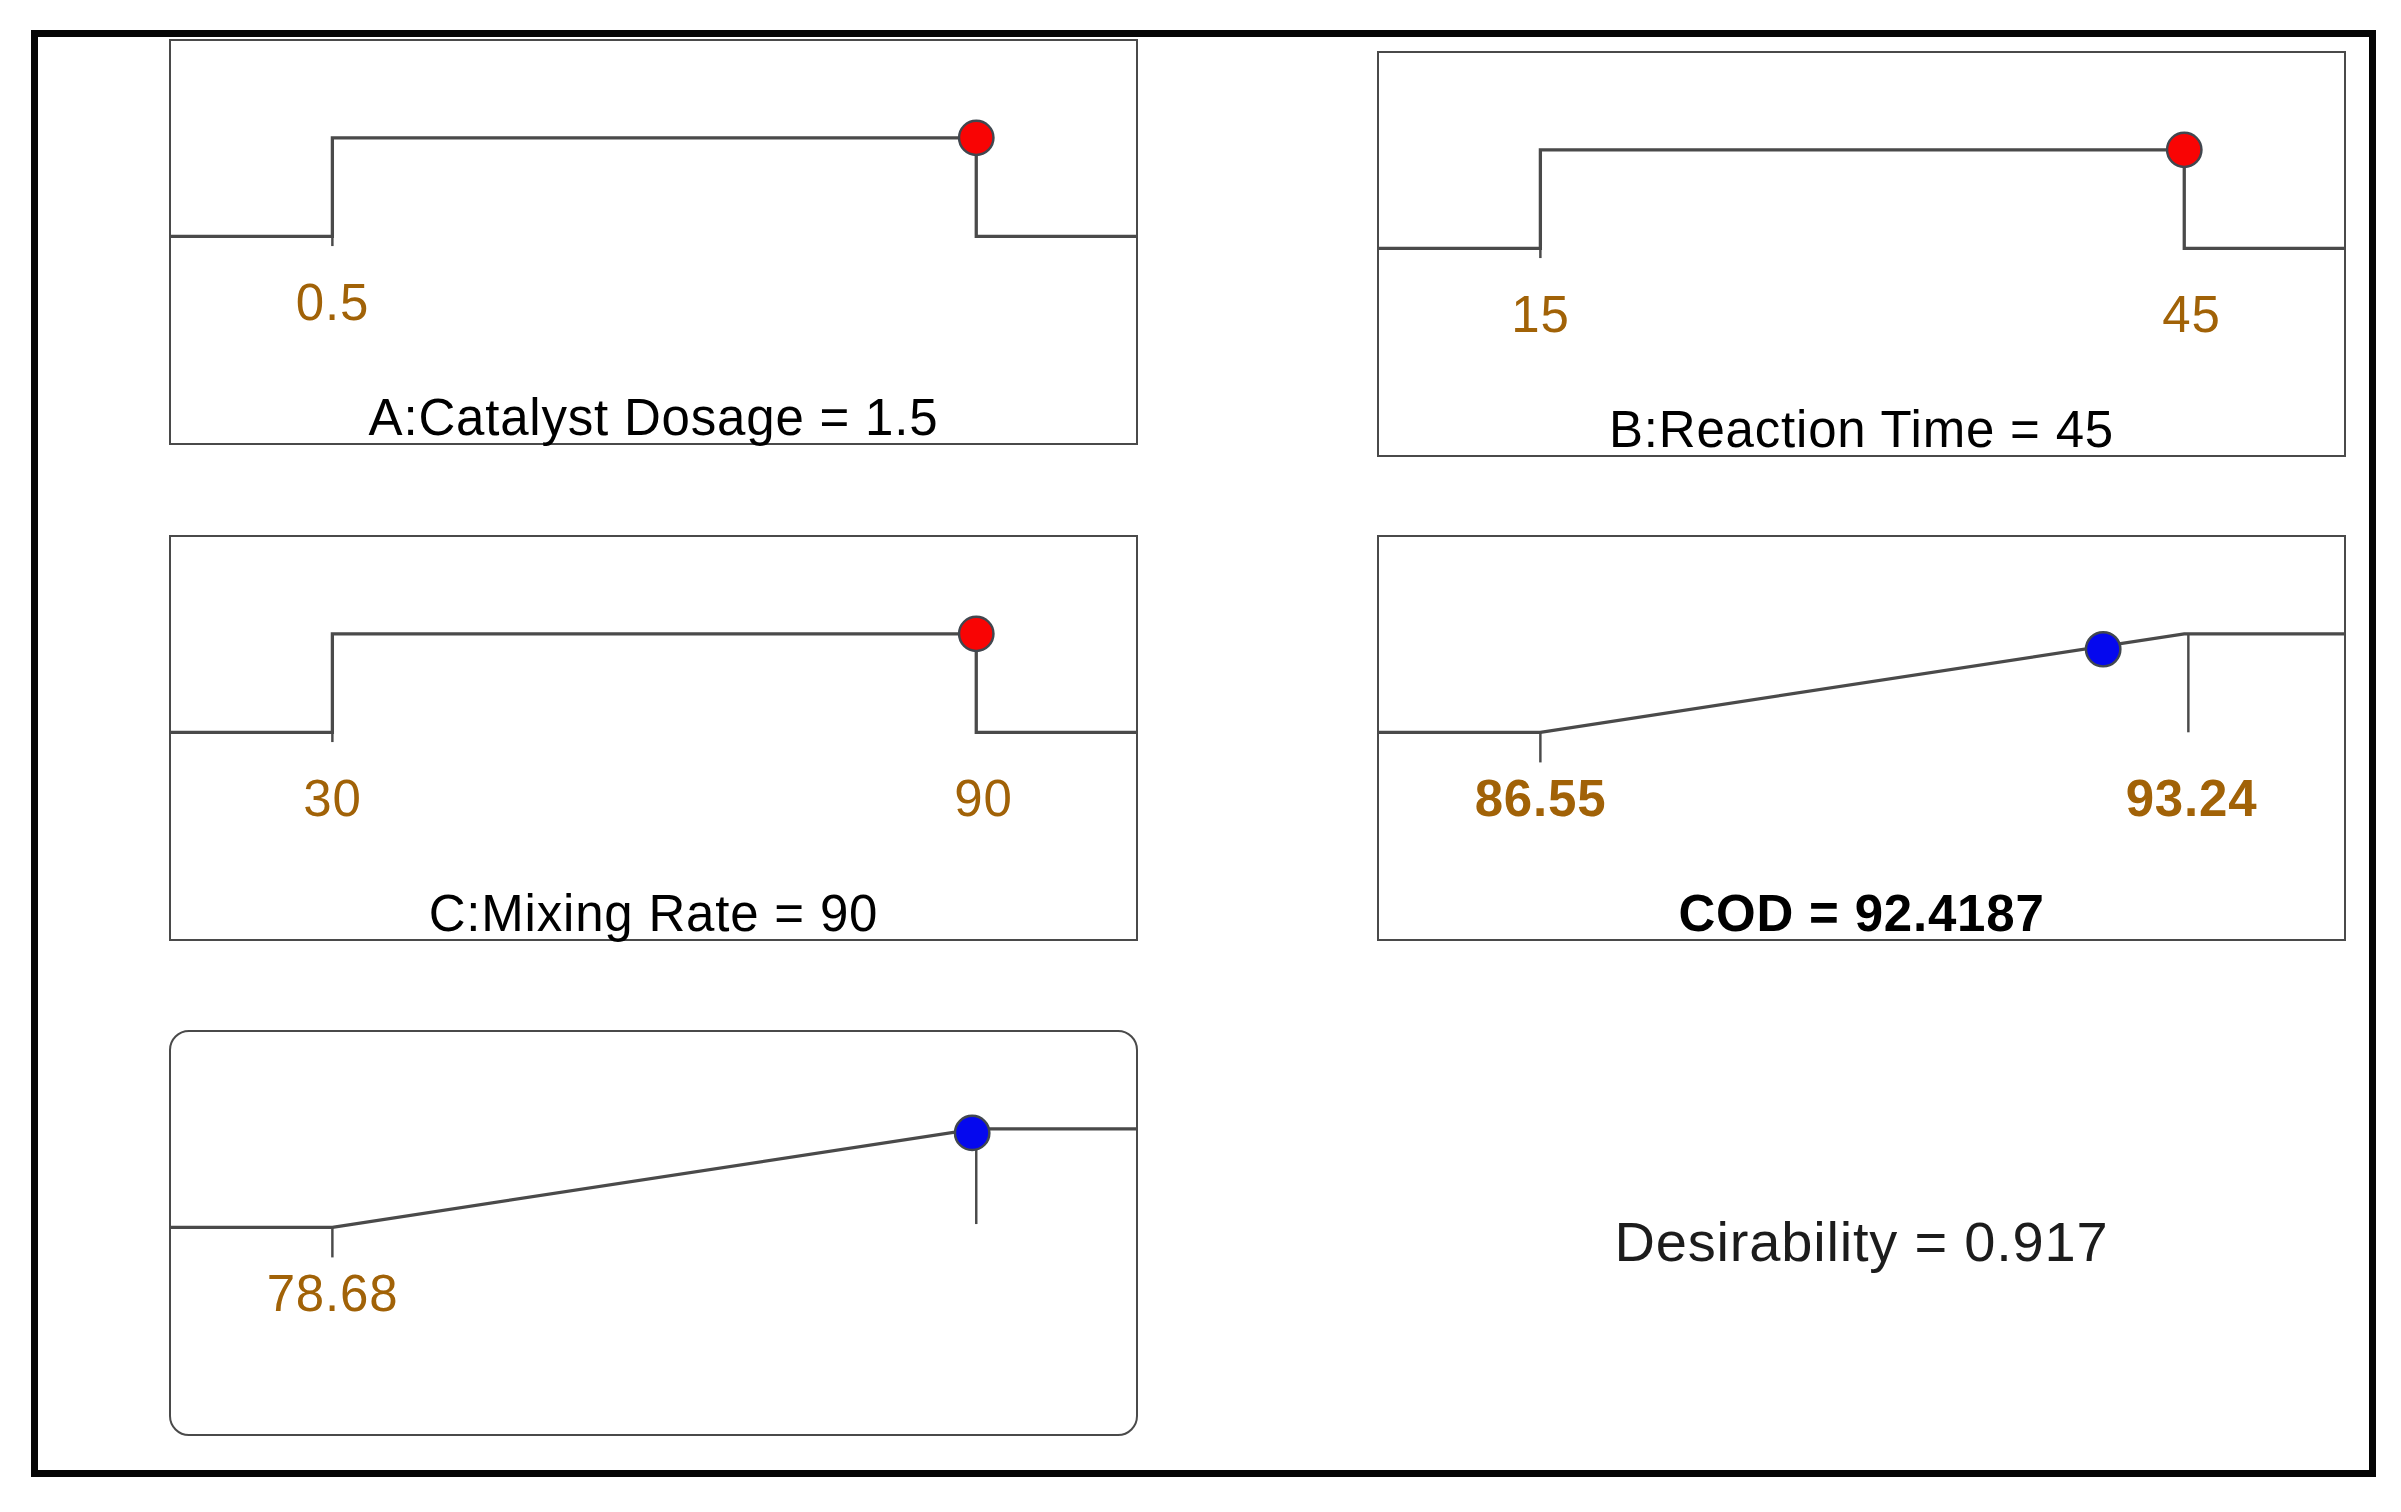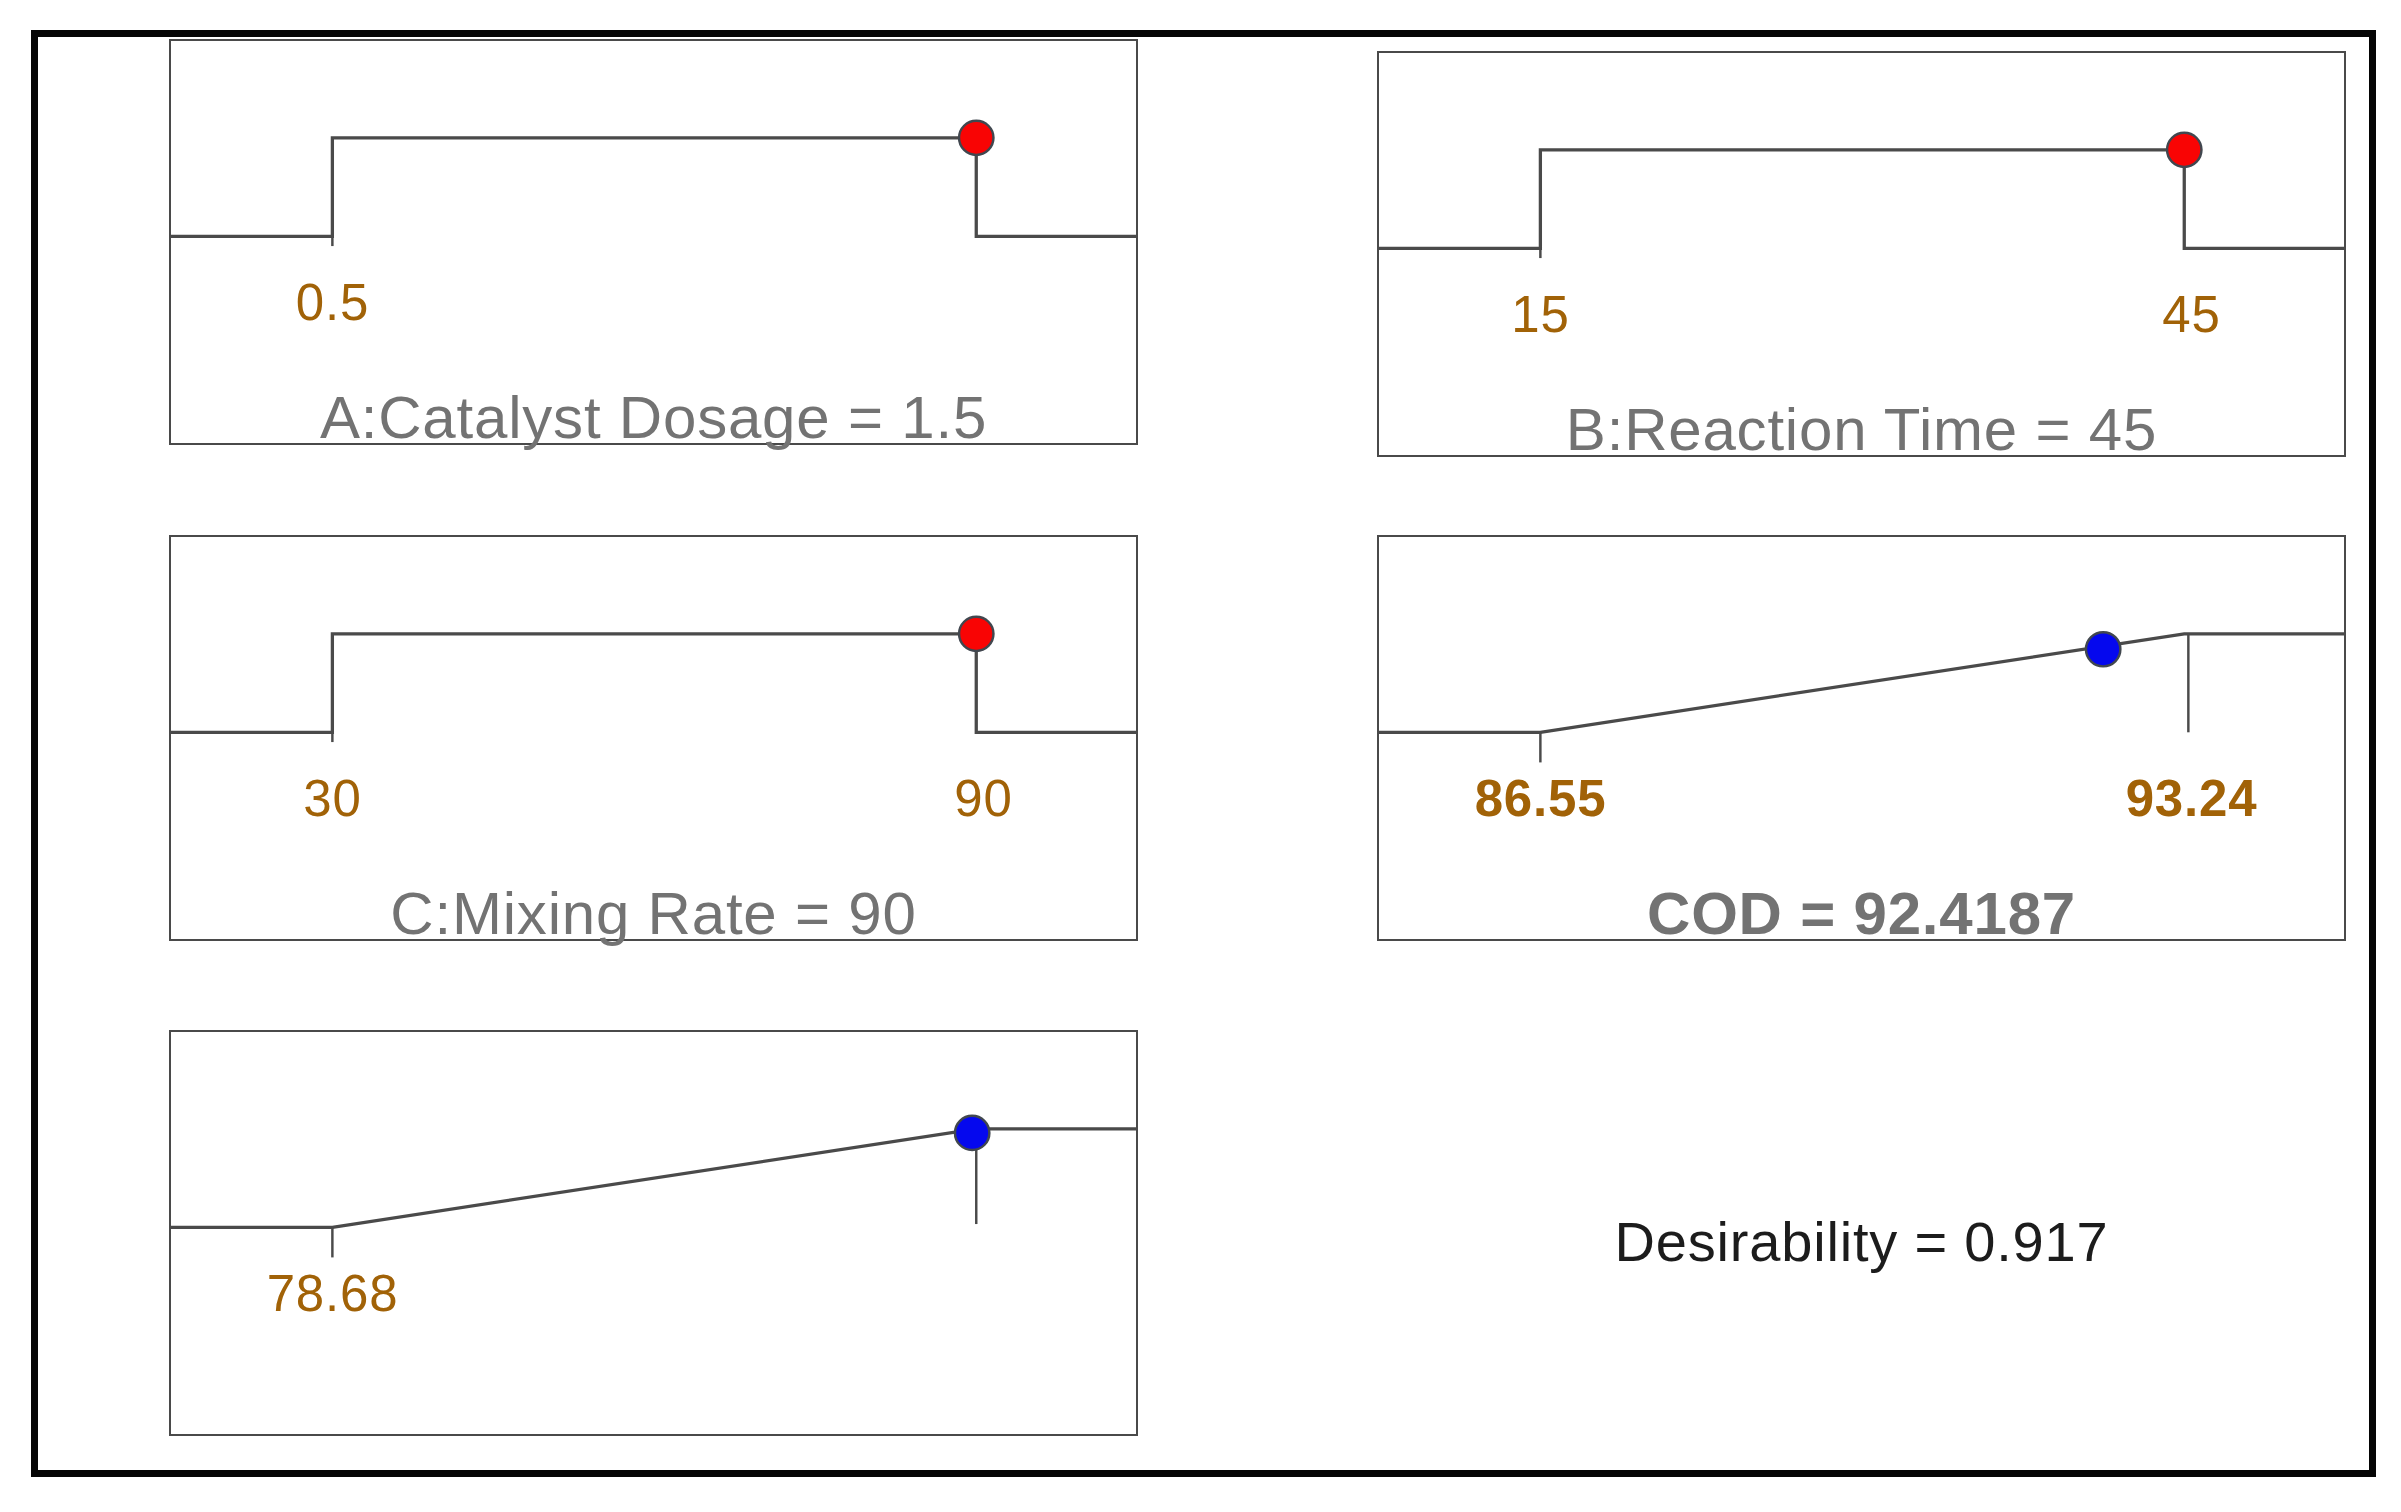--- a/index.html
+++ b/index.html
@@ -7,27 +7,27 @@
           font-family:"Liberation Sans", sans-serif;color:#1e1e1e;}
   .outer-border{position:absolute;left:31px;top:30px;width:2345px;height:1447px;
                 border:7.4px solid #050505;box-sizing:border-box;background:transparent;}
   .panel{position:absolute;width:969px;height:406px;border:2.5px solid #4a4a4a;
          box-sizing:border-box;background:#ffffff;}
   .panel svg{position:absolute;left:0;top:0;width:100%;height:100%;display:block;}
   .p-a{left:169px;top:39px;}
   .p-b{left:1377px;top:51px;}
   .p-c{left:169px;top:535px;}
   .p-d{left:1377px;top:535px;font-weight:bold;}
-  .p-e{left:169px;top:1030px;}
+  .p-e{left:169px;top:1030px;border-radius:20px;}
   .tick-label{position:absolute;width:263px;height:58px;line-height:58px;top:233px;
               text-align:center;font-size:51px;color:#a16207;letter-spacing:0.8px;}
   .tick-left{left:30px;}
   .tick-right{left:681px;}
   .panel-title{position:absolute;left:0;top:348px;width:100%;height:58px;line-height:58px;
-               text-align:center;font-size:60px;color:#737373;letter-spacing:0.8px;}
+               text-align:center;font-size:51px;color:#000000;letter-spacing:0.8px;}
   .desirability{position:absolute;left:1377px;top:1191px;width:969px;height:102px;
                 line-height:102px;text-align:center;font-size:56px;color:#1c1c1c;
                 letter-spacing:0.8px;}
   .ramp-line{fill:none;stroke:#4a4a4a;stroke-width:4;}
   .tick-line{fill:none;stroke:#4a4a4a;stroke-width:3;}
   .marker{stroke:#41474f;stroke-width:3;}
 </style>
 </head>
 <body>
 

